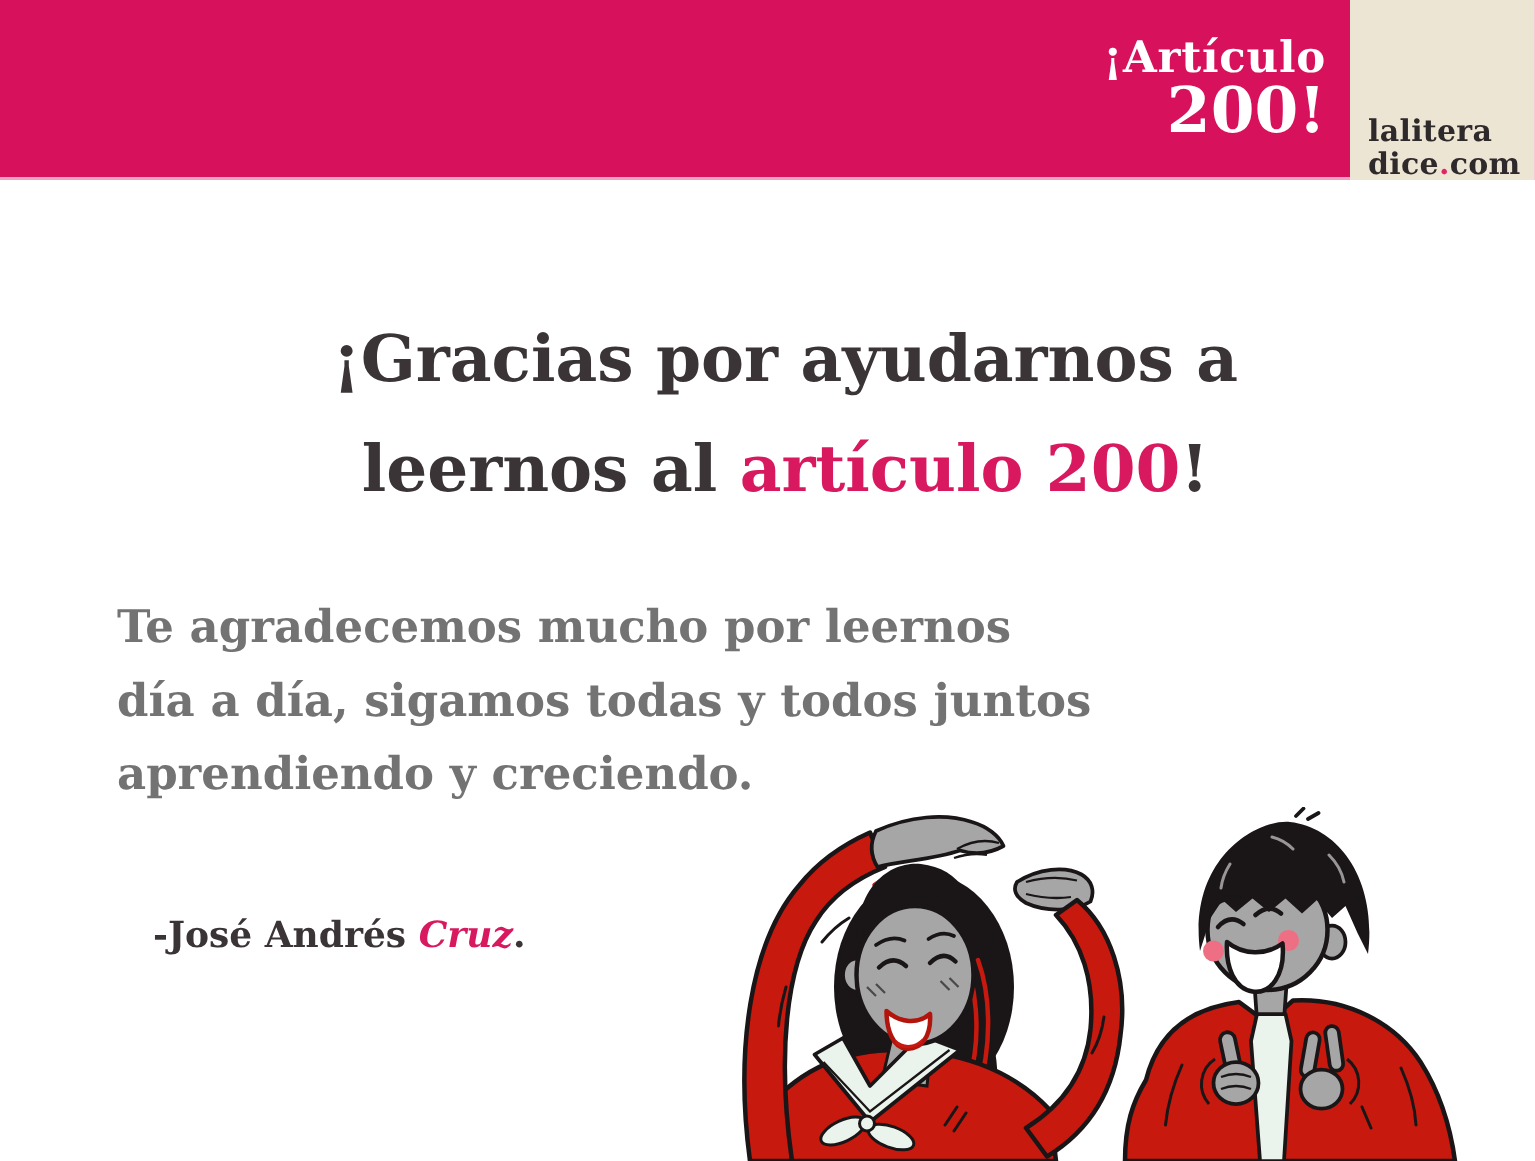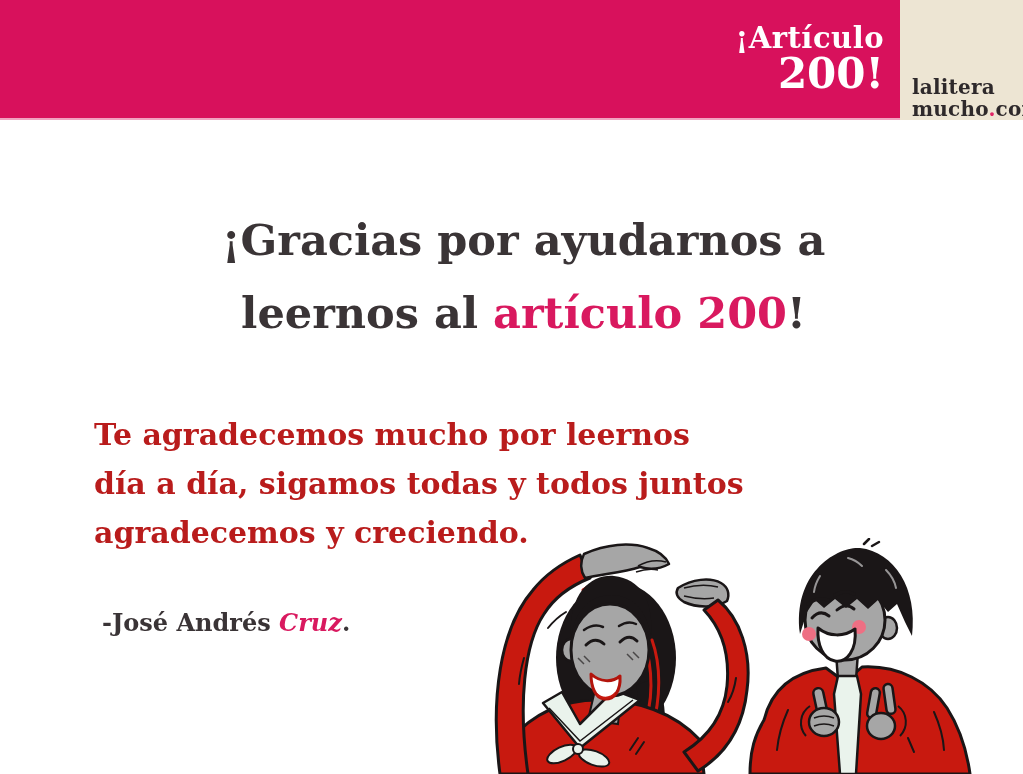--- a/index.html
+++ b/index.html
@@ -35,22 +35,22 @@
   .logo-l1,.logo-l2{font-size:20px;font-weight:bold;color:#2E292B;line-height:1.1;letter-spacing:.2px;}
   .logo-dot{color:#E02566;}
   
   .heading{
     position:absolute;top:192px;left:0;width:100%;
     margin:12px;text-align:center;
     font-size:43px;font-weight:bold;color:#3A3436;line-height:73px;
   }
   .pink{color:#D9195F;}
   .body-text{
-    position:absolute;top:394px;left:78px;margin:16px;
-    font-size:30px;font-weight:bold;color:#b91c1c;line-height:49px;
+    position:absolute;top:394px;left:78px;margin:0;
+    font-size:30px;font-weight:bold;color:#737373;line-height:49px;
   }
   .signature{
     position:absolute;top:592px;left:86px;margin:16px;
     font-size:24px;font-weight:bold;color:#3A3436;
   }
   .signature .pink{font-style:italic;}
   
   .illustration{
     position:absolute;bottom:0;left:488px;width:535px;height:236px;
   }
@@ -61,27 +61,27 @@
 
 <div class="page">
 
   <header class="header">
     <div class="badge">
       <div class="badge-l1">¡Artículo</div>
       <div class="badge-l2">200!</div>
     </div>
     <div class="logo-box">
       <div class="logo-l1">lalitera</div>
-      <div class="logo-l2"><span>mucho</span><span class="logo-dot">.</span><span>com</span></div>
+      <div class="logo-l2"><span>dice</span><span class="logo-dot">.</span><span>com</span></div>
     </div>
   </header>
 
   <h1 class="heading"><span>¡Gracias por ayudarnos a</span><br><span><span>leernos al </span><span class="pink">artículo 200</span><span>!</span></span></h1>
 
-  <p class="body-text"><span>Te agradecemos mucho por leernos</span><br><span>día a día, sigamos todas y todos juntos</span><br><span>agradecemos y creciendo.</span></p>
+  <p class="body-text"><span>Te agradecemos mucho por leernos</span><br><span>día a día, sigamos todas y todos juntos</span><br><span>aprendiendo y creciendo.</span></p>
 
   <p class="signature"><span>-José Andrés </span><span class="pink">Cruz</span><span>.</span></p>
 
   <div class="illustration">
     <svg viewBox="0 0 535 236" xmlns="http://www.w3.org/2000/svg">
 
       <g>
 
         <ellipse cx="128" cy="120" rx="60" ry="76" fill="#1A1617"></ellipse>
         <path d="M168,140 C182,170 180,206 158,229 C147,237 136,230 142,214 C151,195 153,169 148,147 Z" fill="#1A1617"></path>

